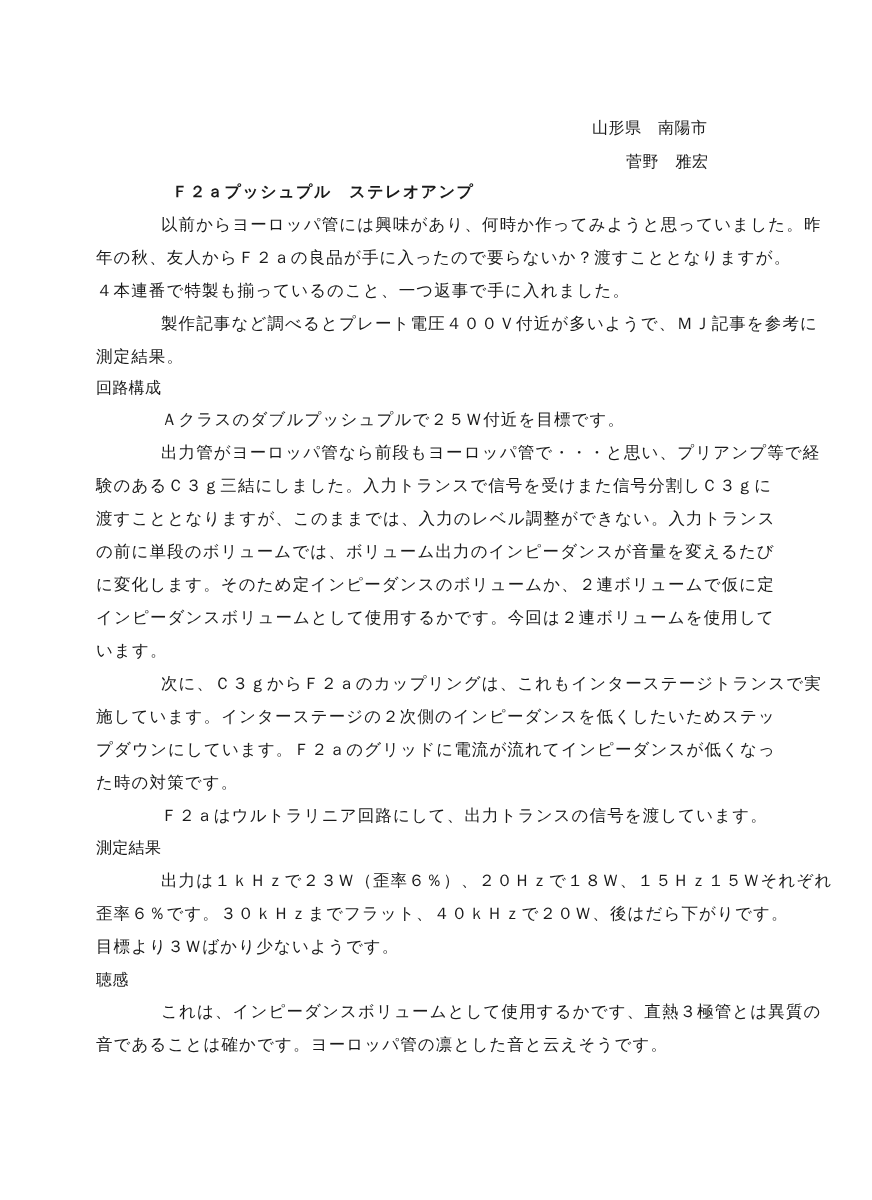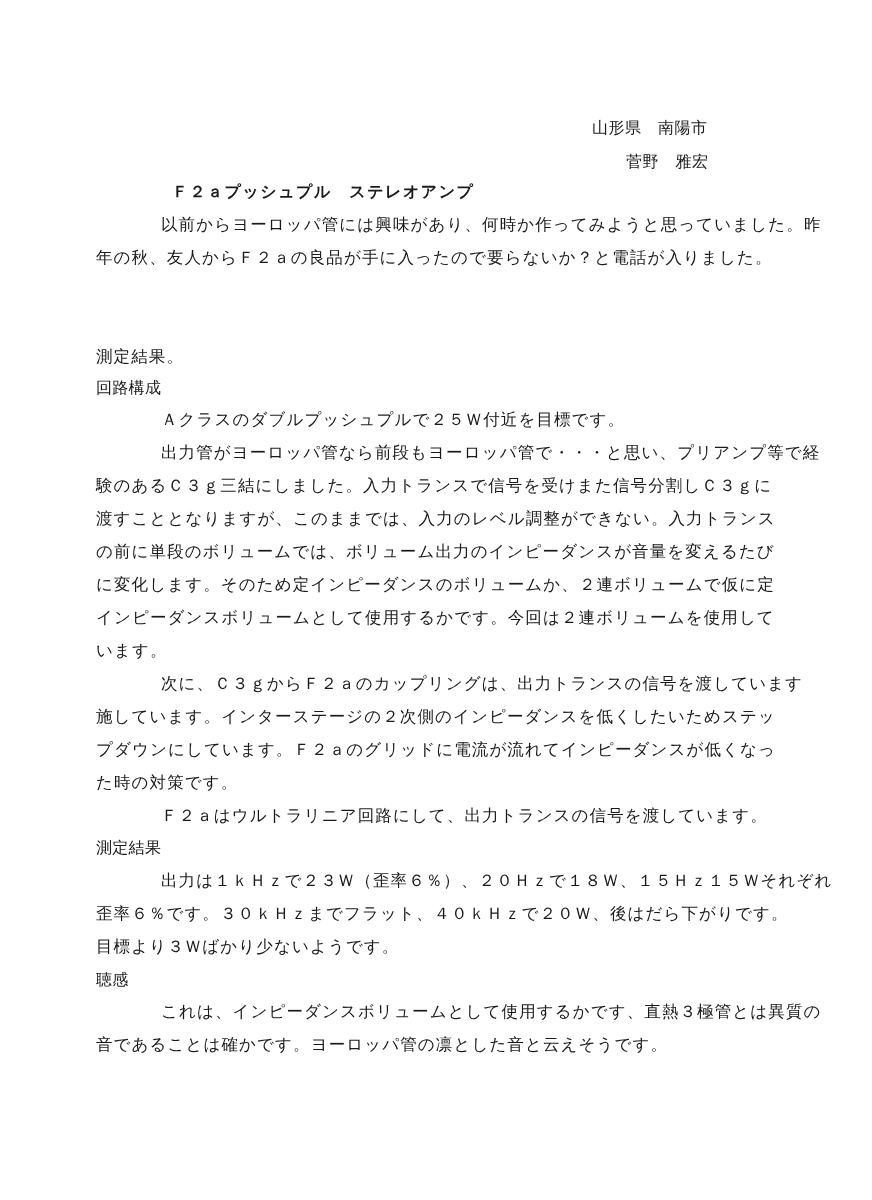--- a/index.html
+++ b/index.html
@@ -69,33 +69,35 @@
 <div class="page">
 
   <div class="author-block">
     <div class="author-line location">山形県　南陽市</div>
     <div class="author-line name">菅野　雅宏</div>
   </div>
 
   <div class="doc-title">Ｆ２ａプッシュプル　ステレオアンプ</div>
 
   <div class="body-line indent" style="top:215px">以前からヨーロッパ管には興味があり、何時か作ってみようと思っていました。昨</div>
-  <div class="body-line" style="top:248px">年の秋、友人からＦ２ａの良品が手に入ったので要らないか？と電話が入りました。</div>
+  <div class="body-line" style="top:248px">年の秋、友人からＦ２ａの良品が手に入ったので要らないか？渡すこととなりますが。</div>
+  <div class="body-line" style="top:281px">４本連番で特製も揃っているのこと、一つ返事で手に入れました。</div>
+  <div class="body-line indent" style="top:314px">製作記事など調べるとプレート電圧４００Ｖ付近が多いようで、ＭＪ記事を参考に</div>
   <div class="body-line" style="top:347px">測定結果。</div>
 
   <div class="section-heading" style="top:378px">回路構成</div>
   <div class="body-line indent" style="top:410px">Ａクラスのダブルプッシュプルで２５Ｗ付近を目標です。</div>
   <div class="body-line indent" style="top:443px">出力管がヨーロッパ管なら前段もヨーロッパ管で・・・と思い、プリアンプ等で経</div>
   <div class="body-line" style="top:476px">験のあるＣ３ｇ三結にしました。入力トランスで信号を受けまた信号分割しＣ３ｇに</div>
   <div class="body-line" style="top:542px">の前に単段のボリュームでは、ボリューム出力のインピーダンスが音量を変えるたび</div>
   <div class="body-line" style="top:509px">渡すこととなりますが、このままでは、入力のレベル調整ができない。入力トランス</div>
   <div class="body-line" style="top:575px">に変化します。そのため定インピーダンスのボリュームか、２連ボリュームで仮に定</div>
   <div class="body-line" style="top:608px">インピーダンスボリュームとして使用するかです。今回は２連ボリュームを使用して</div>
   <div class="body-line" style="top:641px">います。</div>
-  <div class="body-line indent" style="top:674px">次に、Ｃ３ｇからＦ２ａのカップリングは、出力トランスの信号を渡しています</div>
+  <div class="body-line indent" style="top:674px">次に、Ｃ３ｇからＦ２ａのカップリングは、これもインターステージトランスで実</div>
   <div class="body-line" style="top:707px">施しています。インターステージの２次側のインピーダンスを低くしたいためステッ</div>
   <div class="body-line" style="top:740px">プダウンにしています。Ｆ２ａのグリッドに電流が流れてインピーダンスが低くなっ</div>
   <div class="body-line" style="top:773px">た時の対策です。</div>
   <div class="body-line indent" style="top:806px">Ｆ２ａはウルトラリニア回路にして、出力トランスの信号を渡しています。</div>
 
   <div class="section-heading" style="top:838px">測定結果</div>
   <div class="body-line indent" style="top:871px">出力は１ｋＨｚで２３Ｗ（歪率６％）、２０Ｈｚで１８Ｗ、１５Ｈｚ１５Ｗそれぞれ</div>
   <div class="body-line" style="top:904px">歪率６％です。３０ｋＨｚまでフラット、４０ｋＨｚで２０Ｗ、後はだら下がりです。</div>
   <div class="body-line" style="top:937px">目標より３Ｗばかり少ないようです。</div>
 

